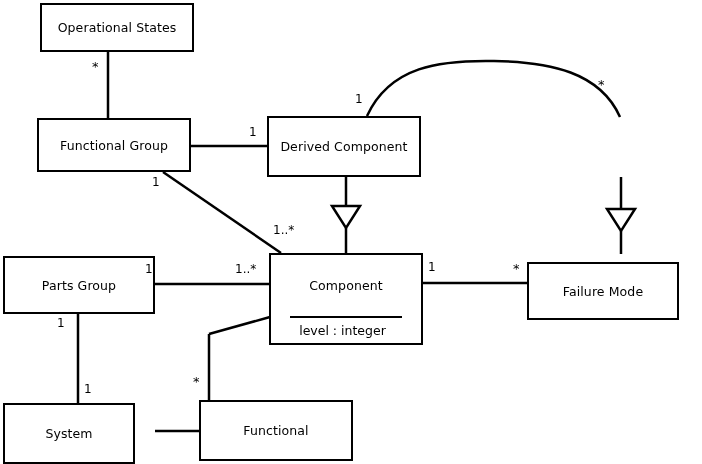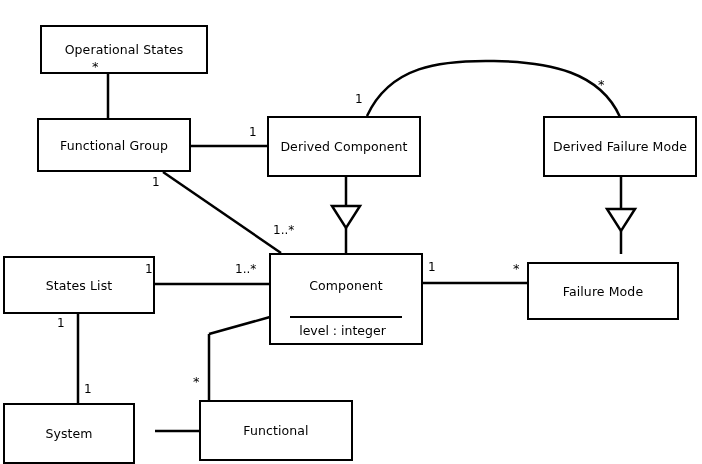--- a/index.html
+++ b/index.html
@@ -90,38 +90,35 @@
       <line x1="78" y1="314" x2="78" y2="403"></line>
 
       <line x1="155" y1="431" x2="199" y2="431"></line>
 
       <line x1="209" y1="400" x2="209" y2="334"></line>
       <line x1="209" y1="334" x2="270" y2="317"></line>
 
     </g>
   </svg>
 
-  <div class="cls-box" style="left:40px; top:3px; width:168px; height:49px;margin-top:22px;">
+  <div class="cls-box" style="left:40px; top:3px; width:154px; height:49px;">
     <div class="cls-name">Operational States</div>
   </div>
 
   <div class="cls-box" style="left:37px; top:118px; width:154px; height:54px;">
     <div class="cls-name">Functional Group</div>
   </div>
 
   <div class="cls-box" style="left:267px; top:116px; width:154px; height:61px;">
     <div class="cls-name">Derived Component</div>
   </div>
 
-  <div class="cls-box" style="left:543px; top:116px; width:154px; height:61px;">
-    <div class="cls-name">Derived Failure Mode</div>
-  </div>
 
   <div class="cls-box" style="left:3px; top:256px; width:152px; height:58px;">
-    <div class="cls-name">States List</div>
+    <div class="cls-name">Parts Group</div>
   </div>
 
   <div class="cls-box" style="left:269px; top:253px; width:154px; height:92px;align-items:center;">
     <div class="cls-name">Component</div>
     <div class="cls-attrs">level : integer</div>
   </div>
 
   <div class="cls-box" style="left:527px; top:254px; width:152px; height:58px;margin-top:8px;">
     <div class="cls-name">Failure Mode</div>
   </div>

